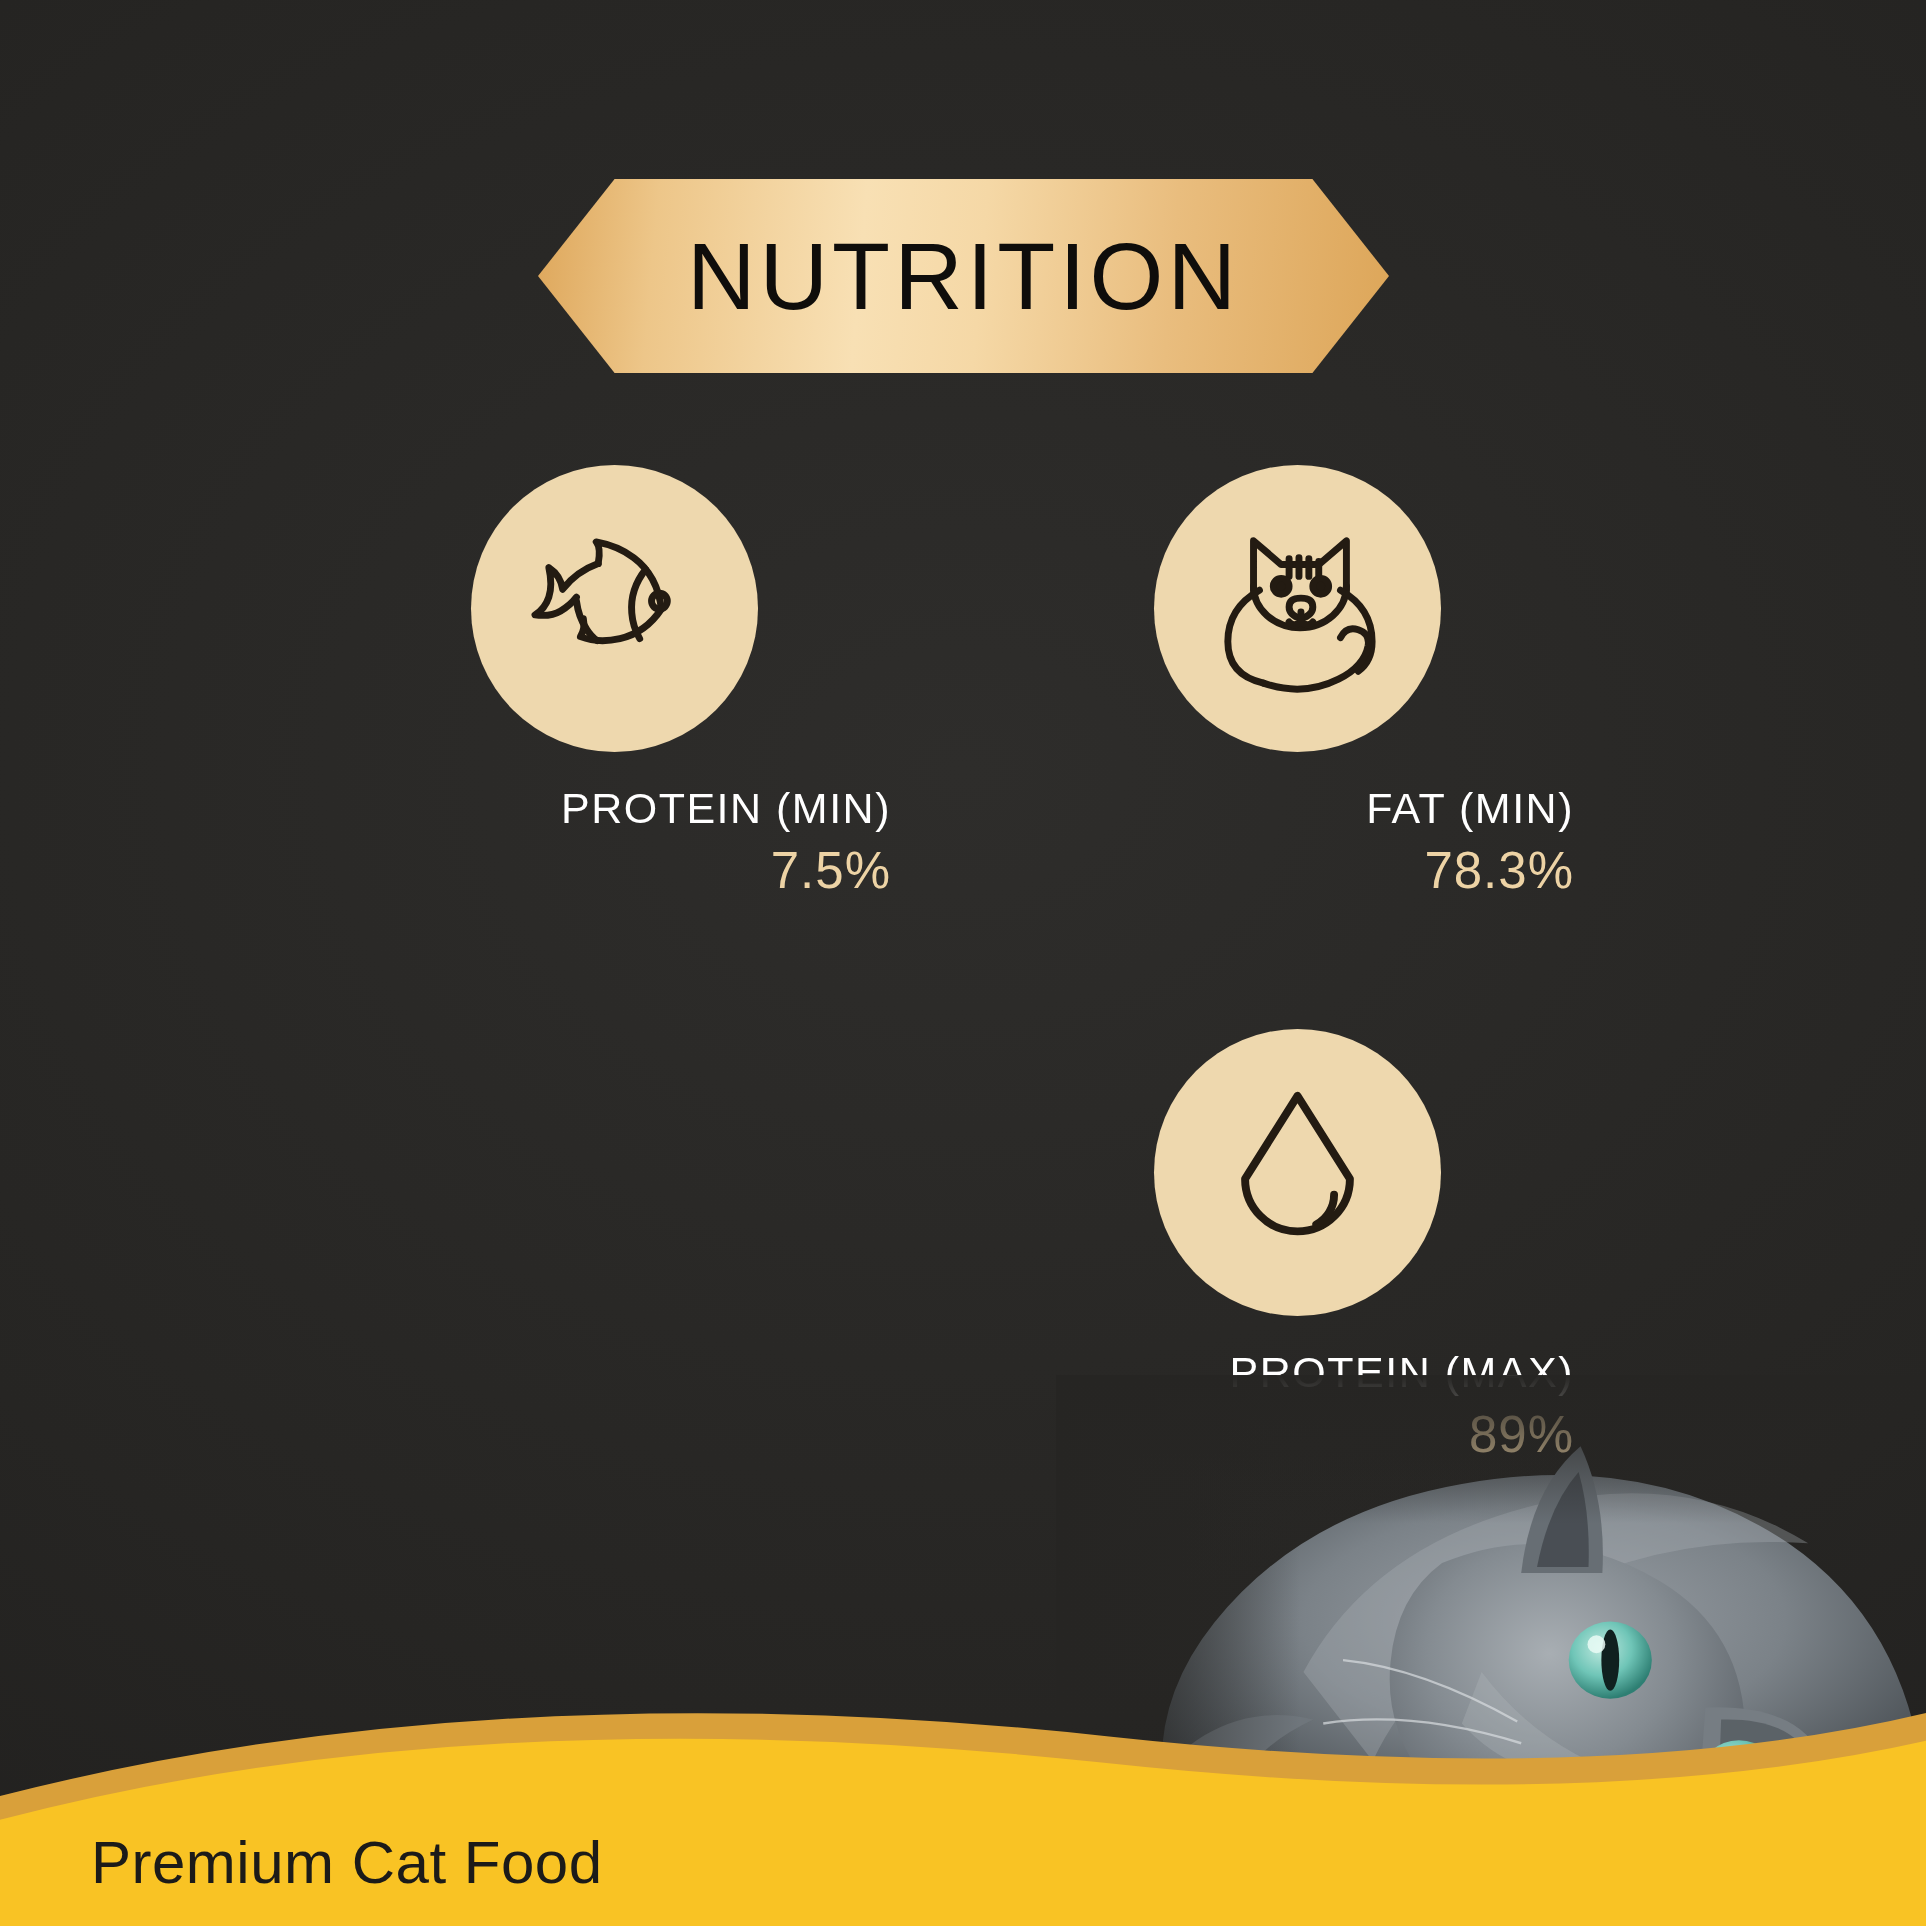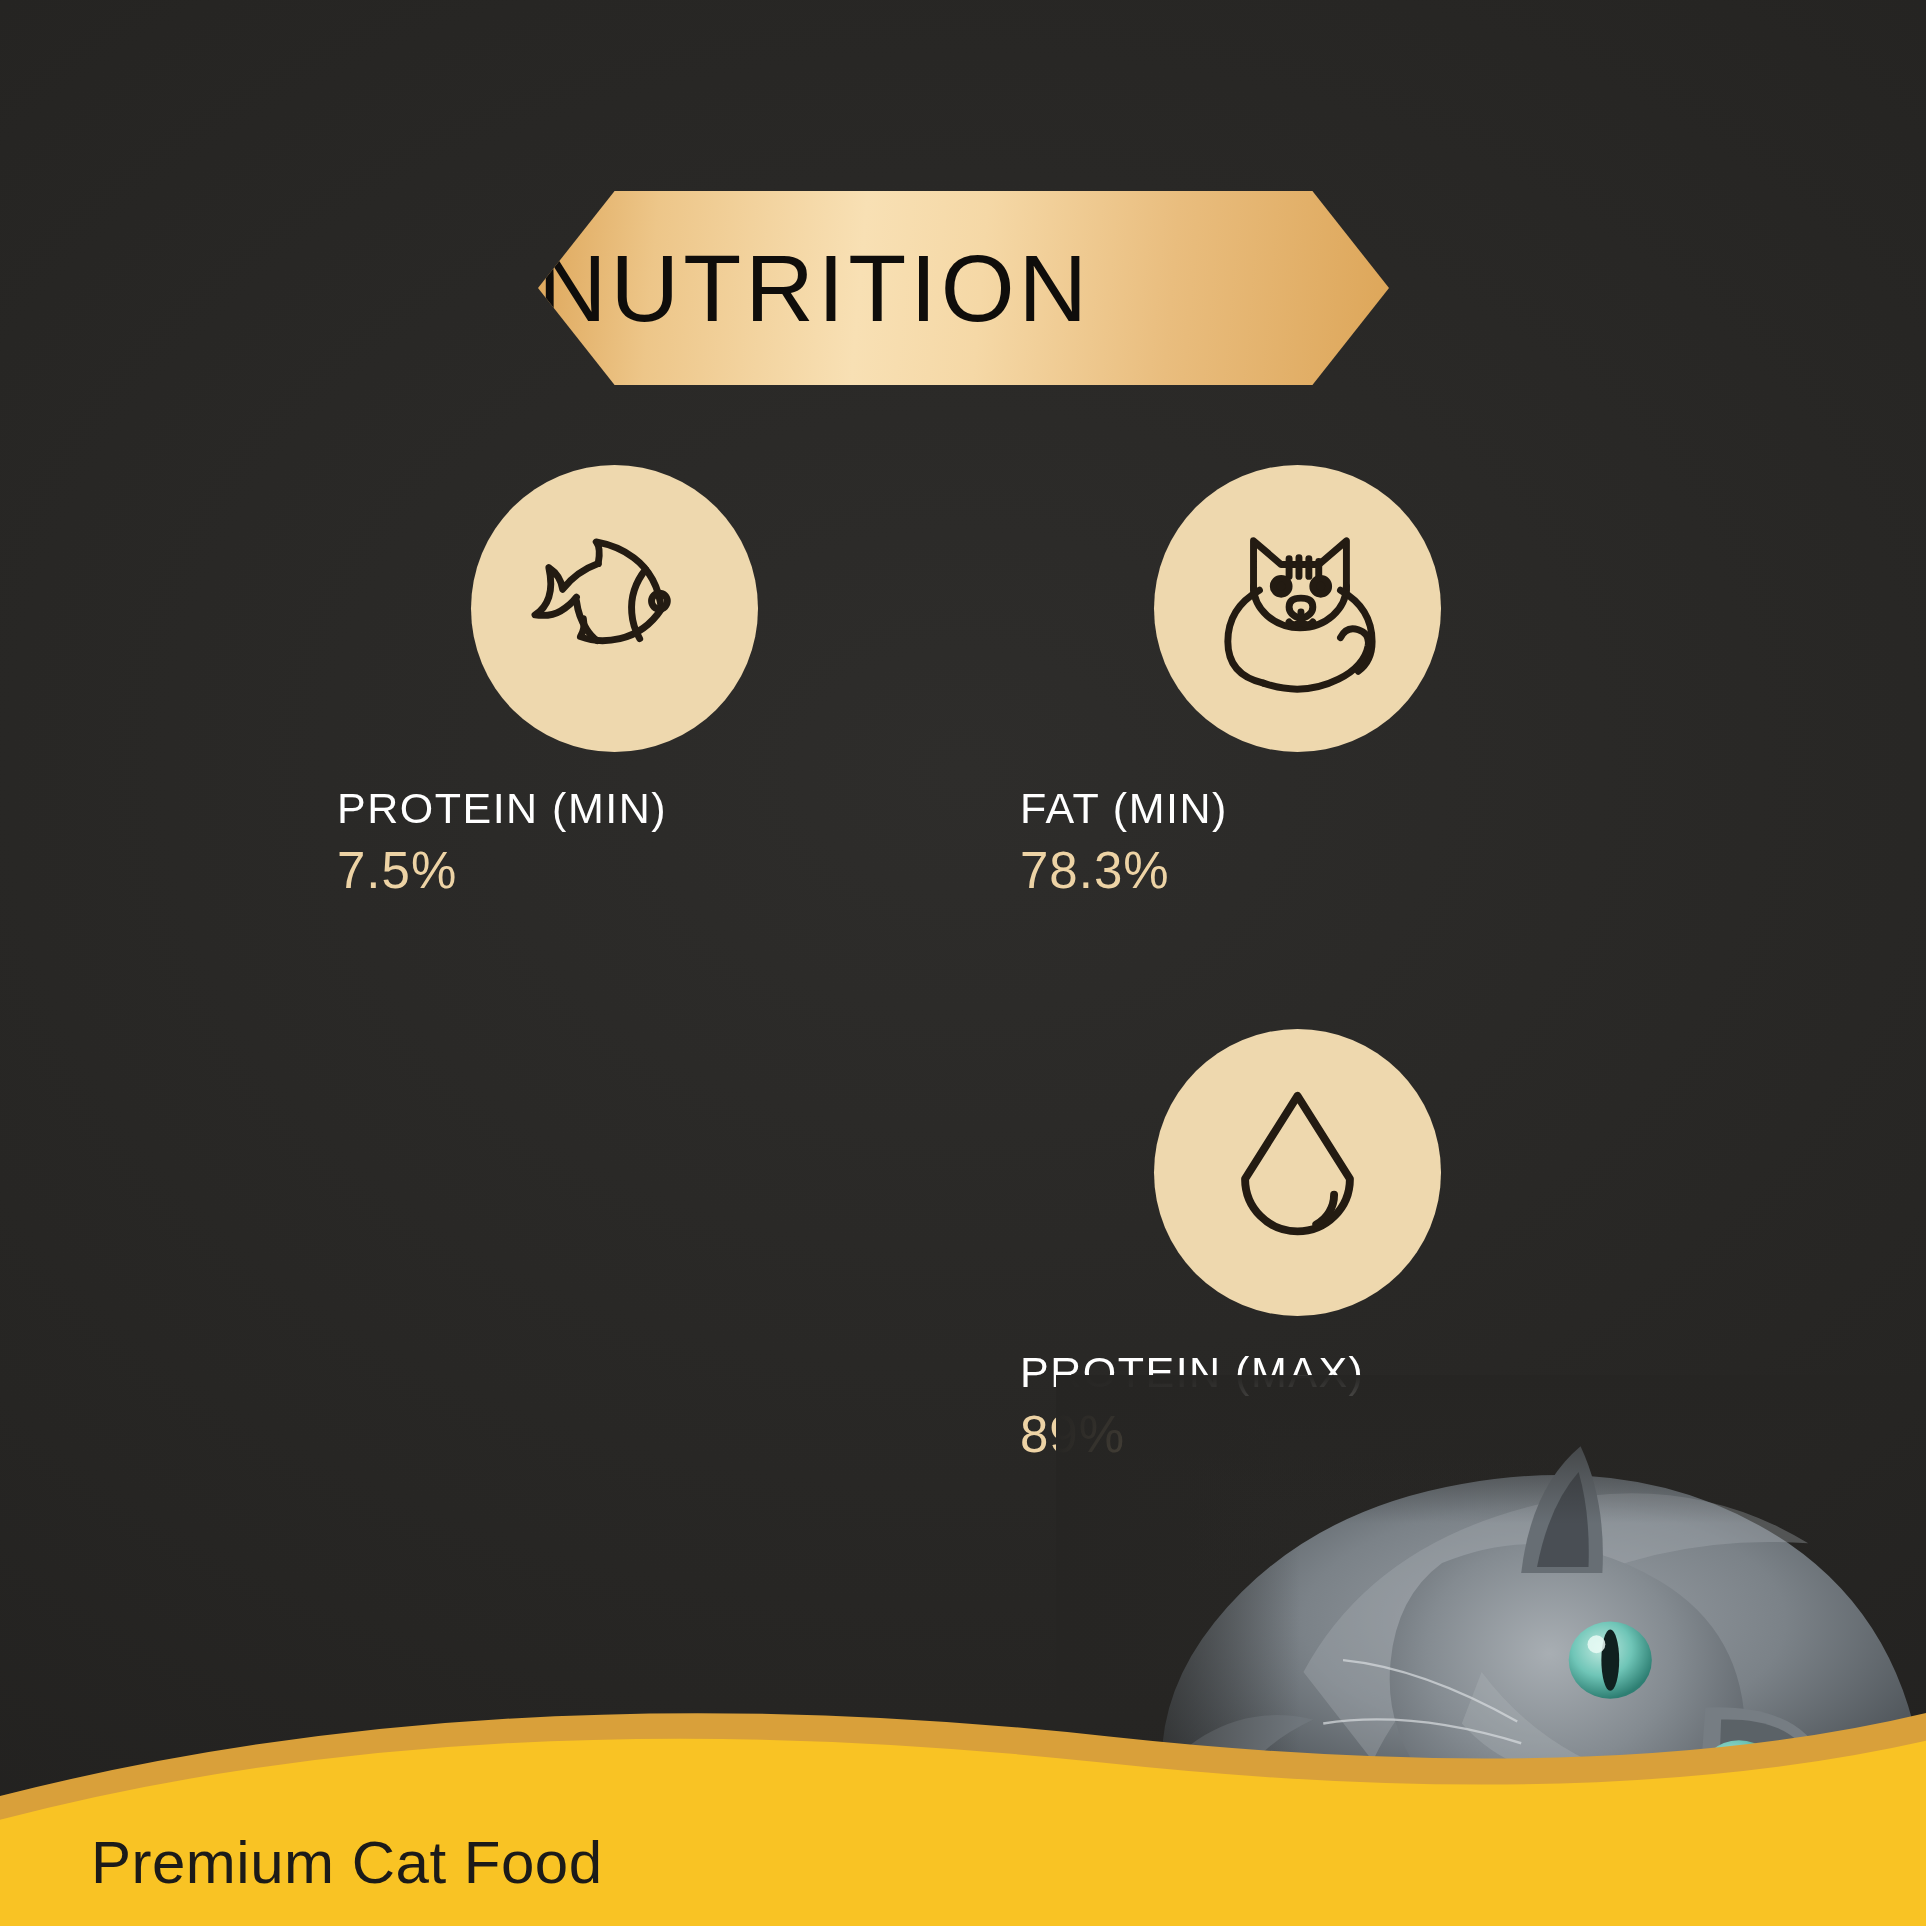--- a/index.html
+++ b/index.html
@@ -66,55 +66,55 @@
     top: 61px;
     width: 198px;
     height: 89px;
   }
   #logo-text svg { display: block; }
 
   
   #nutrition-banner {
     position: absolute;
     left: 538px;
-    top: 191px;
+    top: 179px;
     width: 851px;
     height: 194px;
     background: linear-gradient(95deg,
         #dea75b 0%,
         #edc689 14%,
         #f8e0b4 38%,
         #f5d8a6 52%,
         #e9bd7e 74%,
         #dda659 100%);
     clip-path: polygon(9% 0%, 91% 0%, 100% 50%, 91% 100%, 9% 100%, 0% 50%);
     display: flex;
     align-items: center;
-    justify-content: flex-start;
+    justify-content: center;
   }
   #nutrition-title {
     font-size: 95px;
     letter-spacing: 4px;
     font-weight: 400;
     color: #0f0d0b;
     font-family: "Liberation Sans", sans-serif;
   }
 
   
   #nutrition-grid {
     position: absolute;
     left: 337px;
     top: 465px;
     width: 1238px;
     height: 1109px;
   }
   .nutri-item {
     position: absolute;
     width: 554px;
-    text-align: left;
+    text-align: right;
   }
   .nutri-item.col-left  { left: 0px; }
   .nutri-item.col-right { left: 683px; }
   .nutri-item.row-top    { top: 0px; }
   .nutri-item.row-bottom { top: 564px; }
 
   .nutri-circle {
     width: 287px;
     height: 287px;
     border-radius: 50%;

